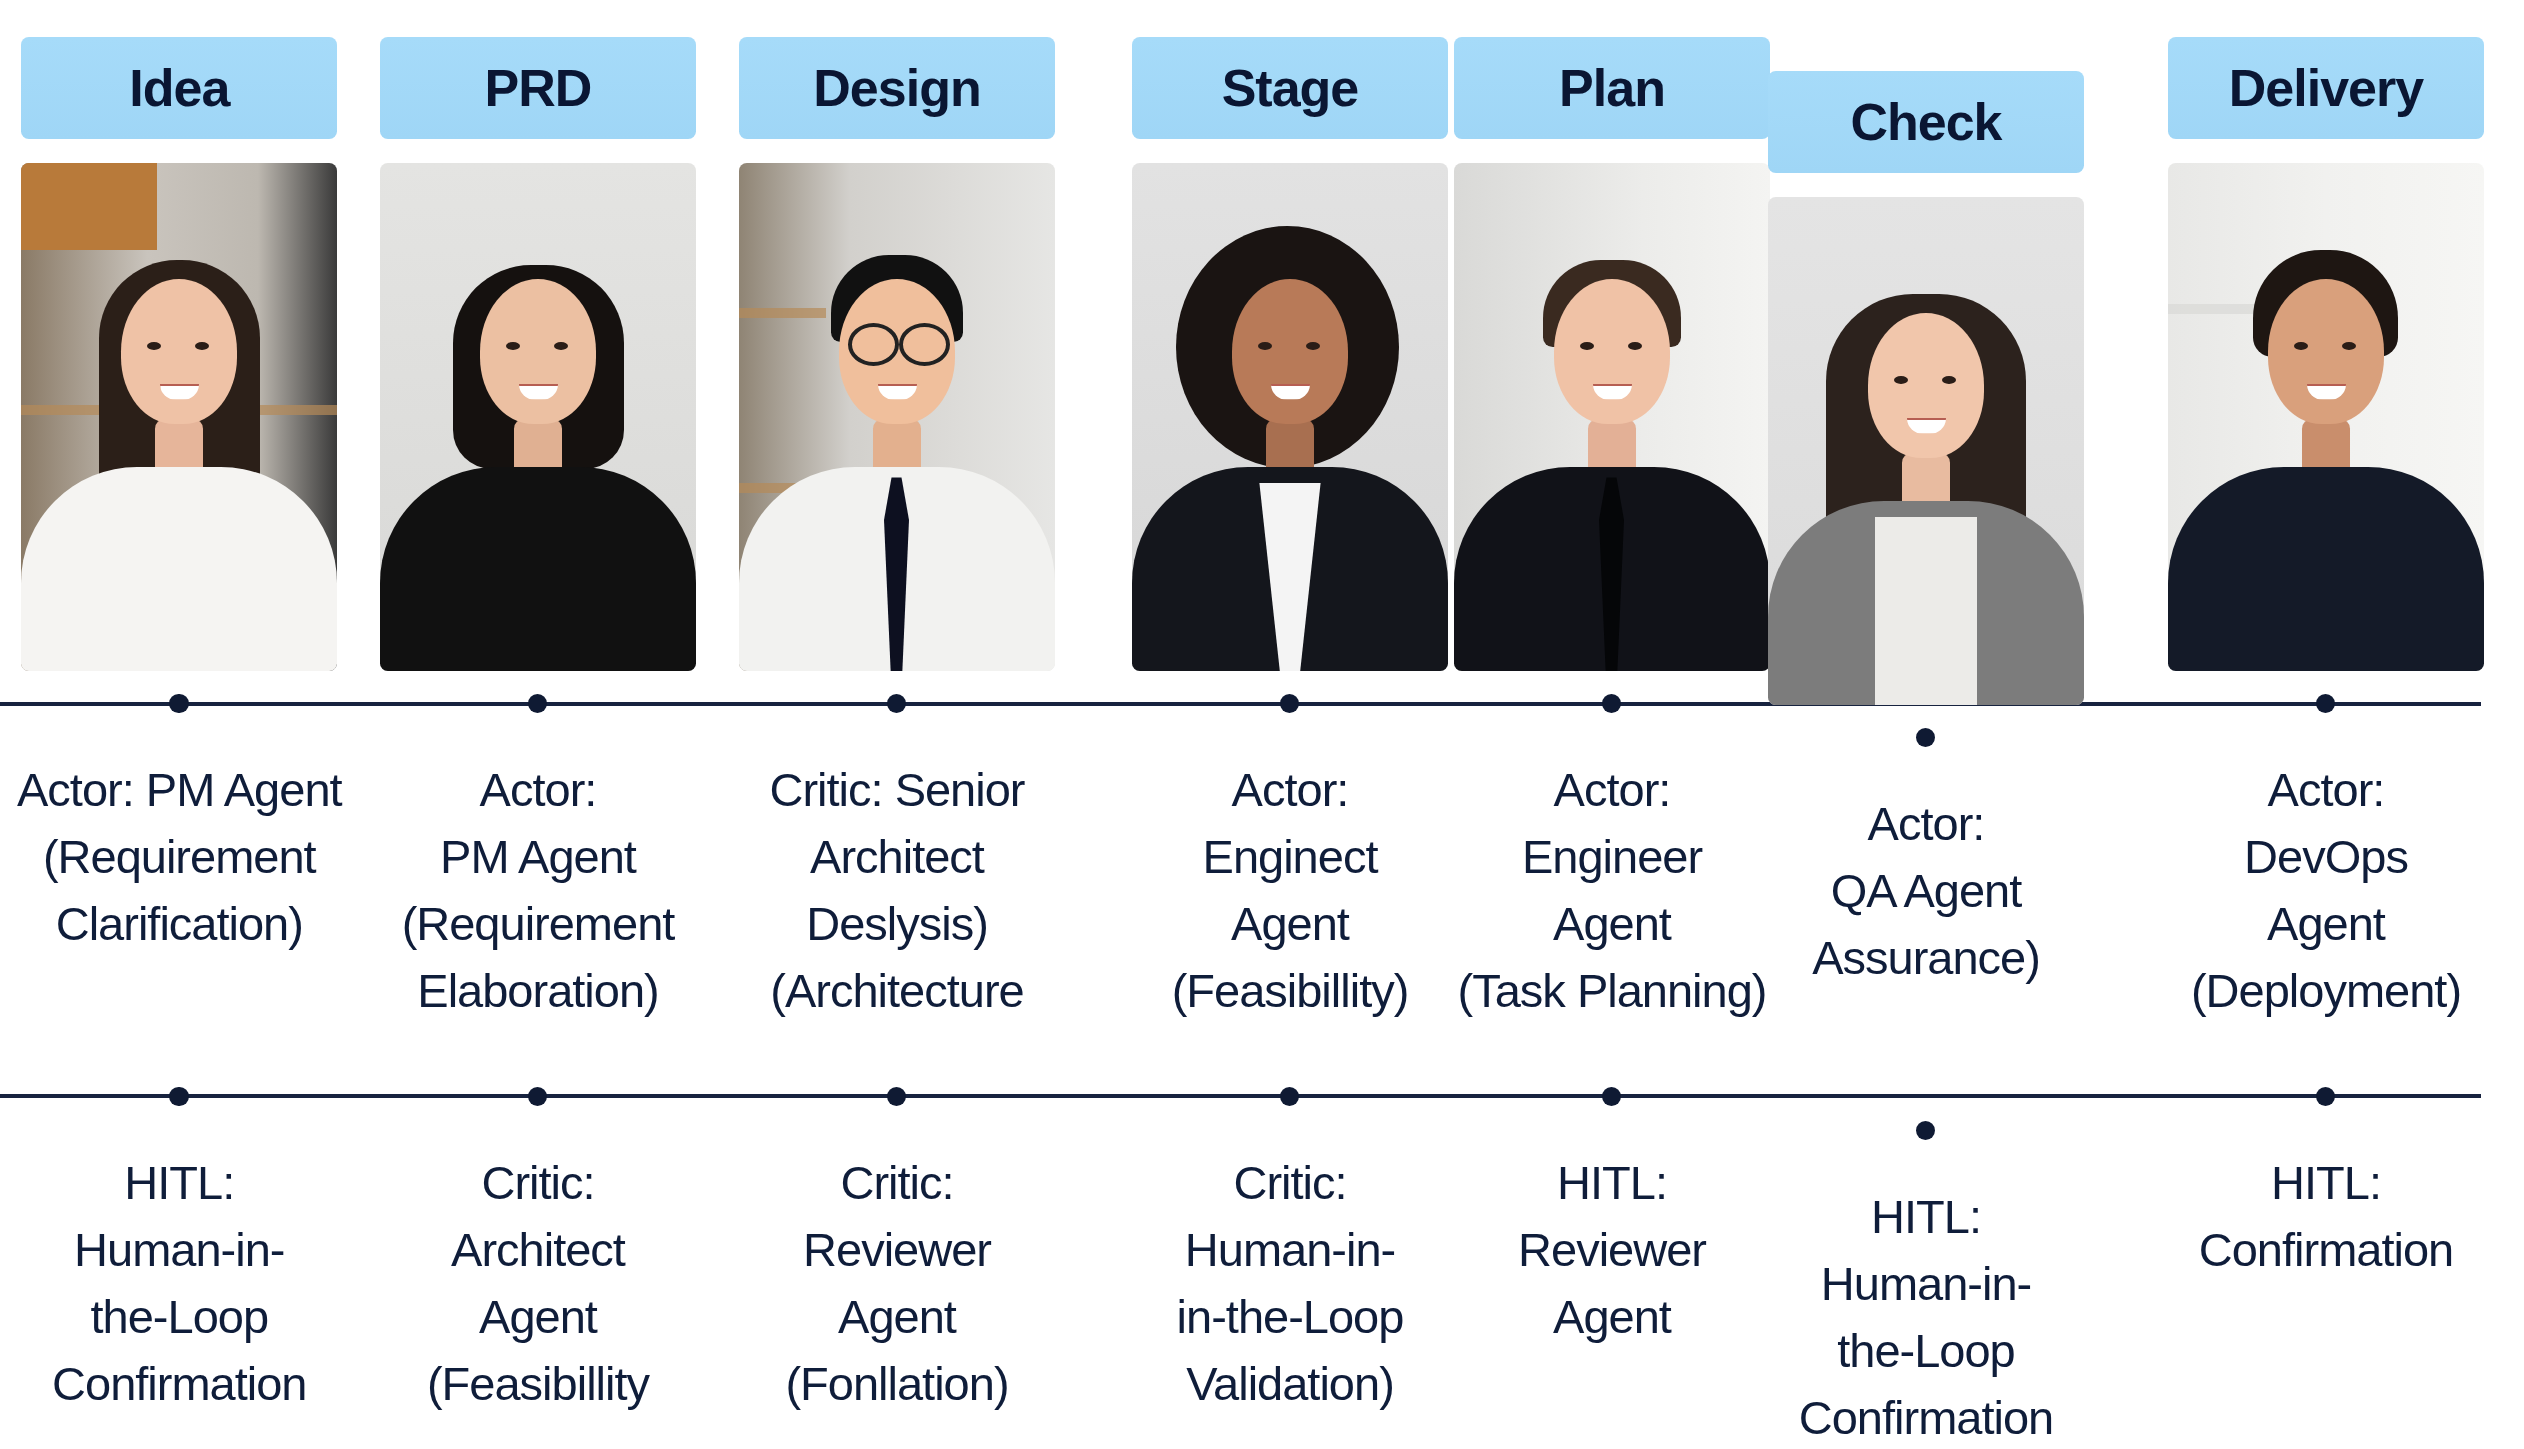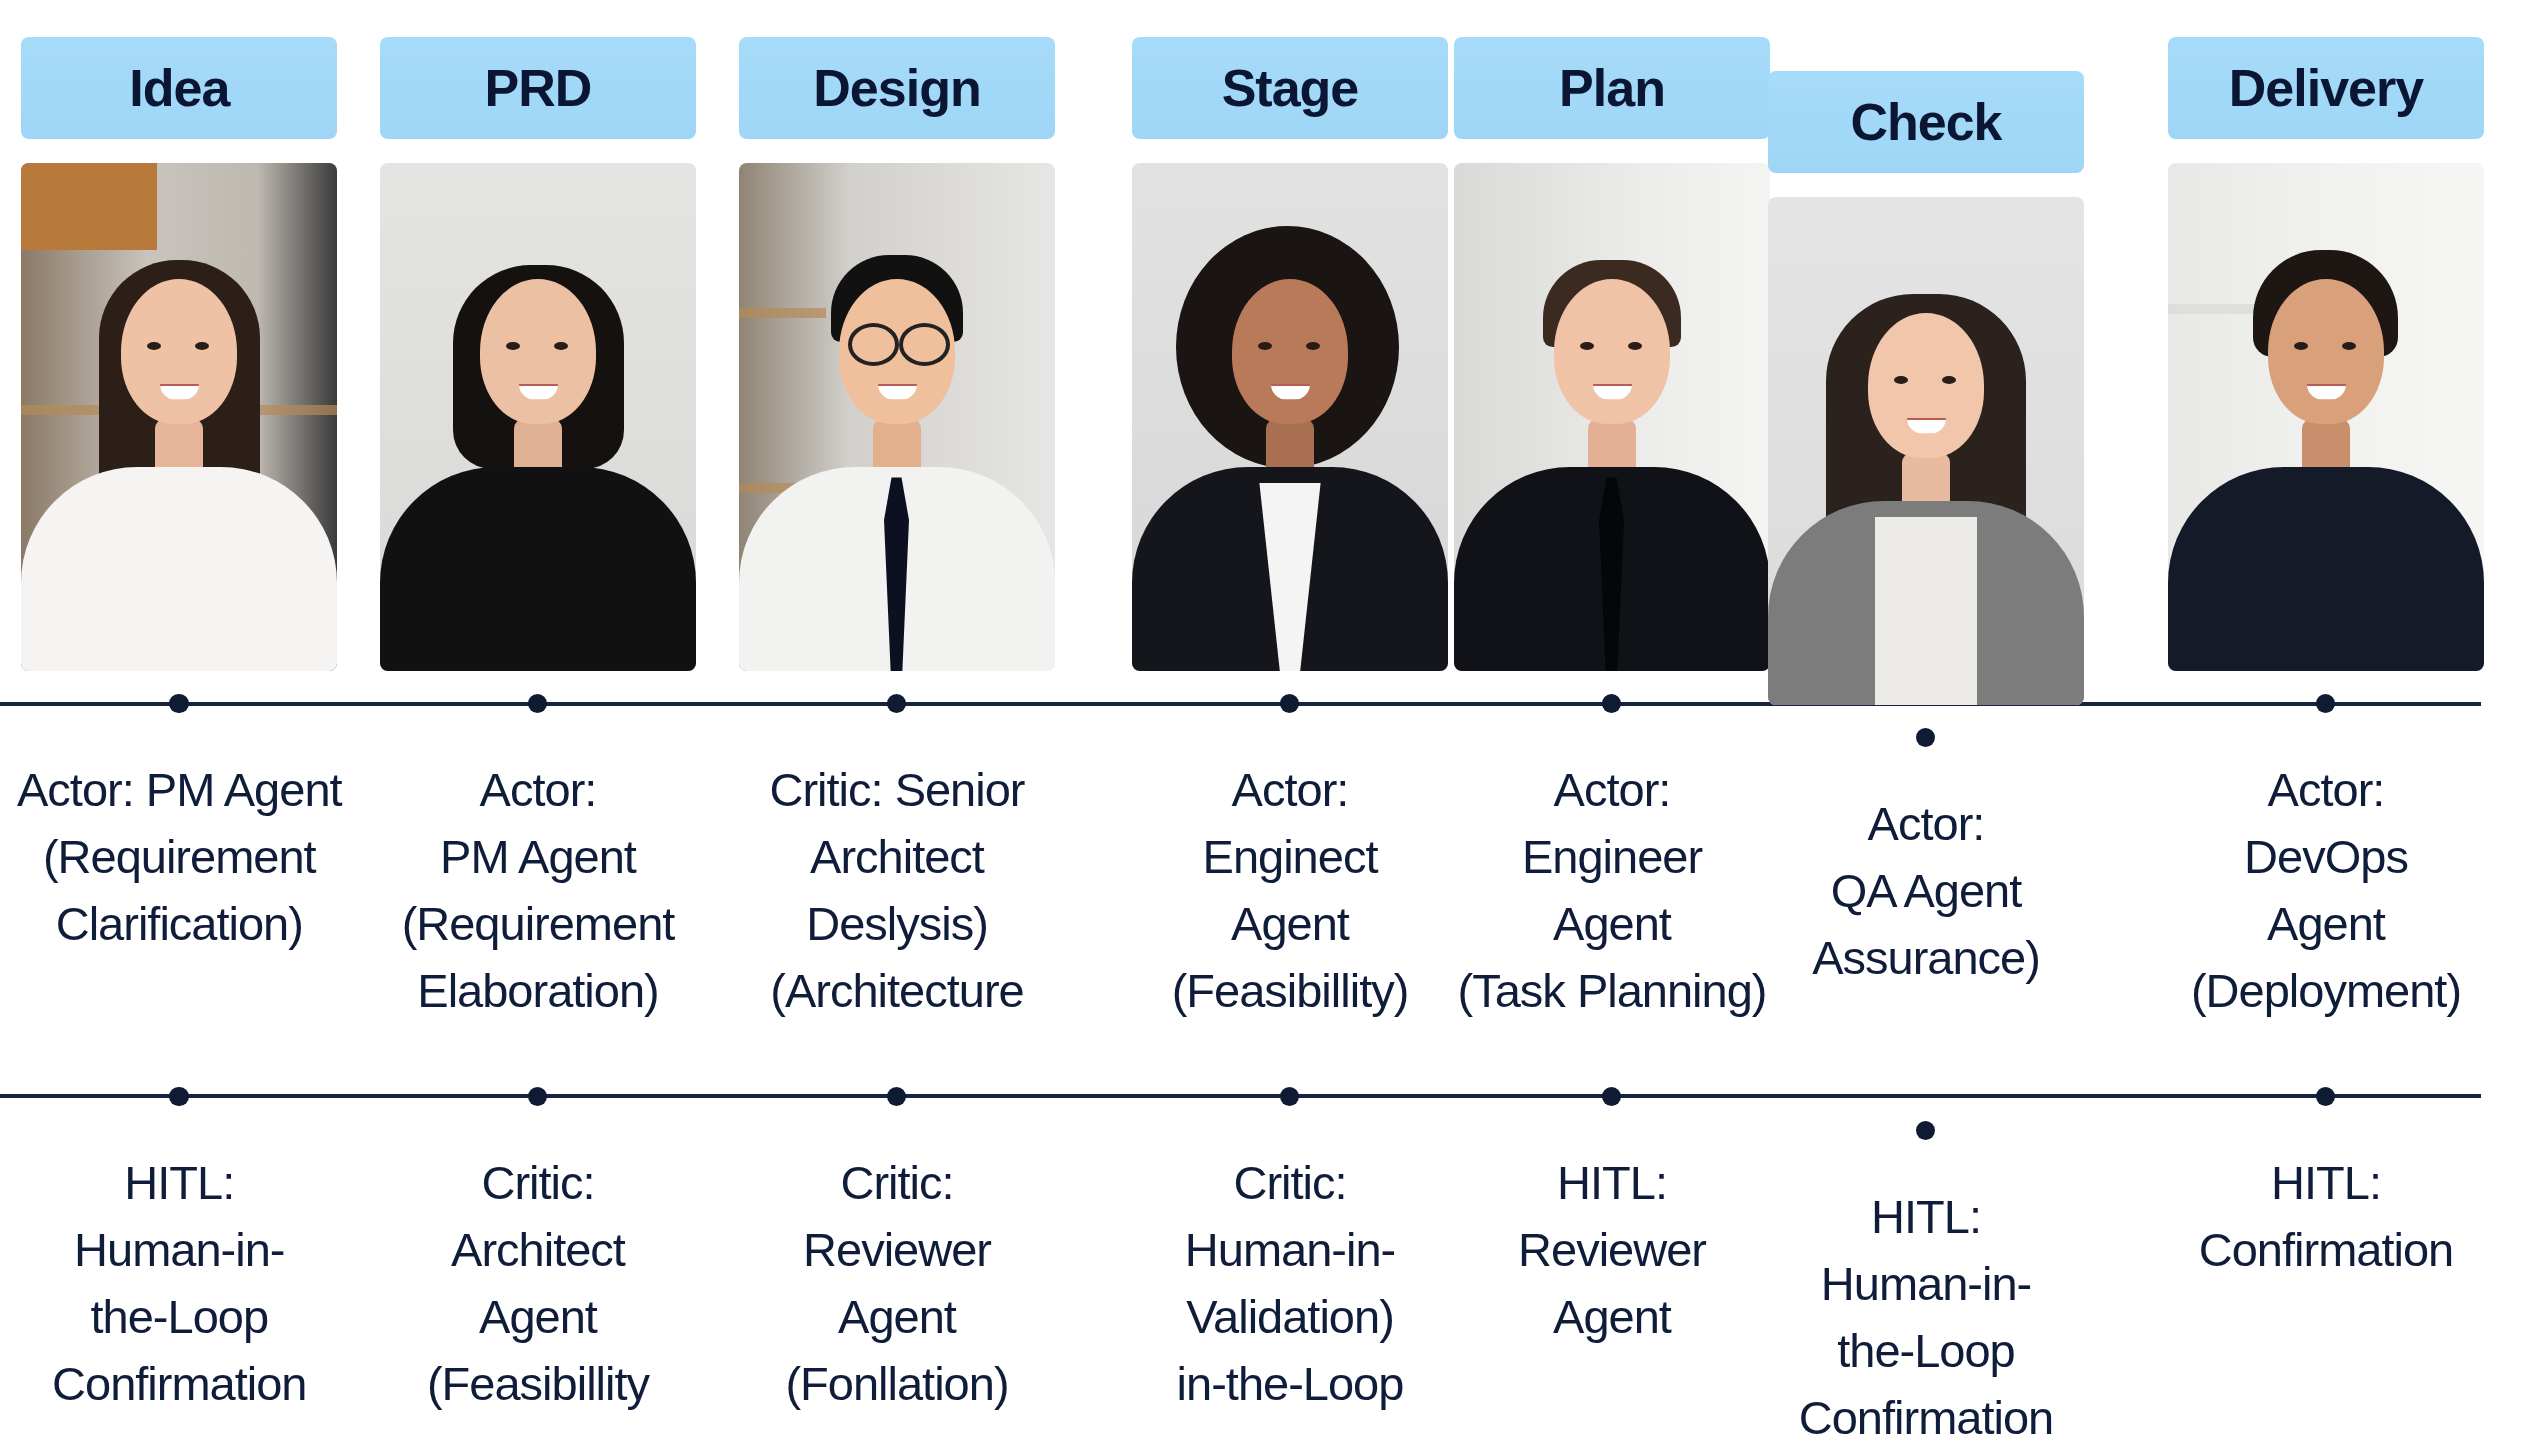--- a/index.html
+++ b/index.html
@@ -150,22 +150,22 @@
   <div class="textblock" style="top:756px;">
     <div>Actor:</div>
     <div>Enginect</div>
     <div>Agent</div>
     <div>(Feasibillity)</div>
   </div>
   <div class="dot" style="top:1087px; left:148px;"></div>
   <div class="textblock" style="top:1149px;">
     <div>Critic:</div>
     <div>Human-in-</div>
+    <div>in-the-Loop</div>
     <div>Validation)</div>
-    <div>in-the-Loop</div>
   </div>
 </div>
 
 <div class="col" style="left:1454px;">
   <div class="header">
     <span>Plan</span>
   </div>
   <div class="photo" title="portrait-man-black-shirt-tie">
     <div class="bg" style="background:linear-gradient(90deg,#d9d9d7 0%,#ececea 60%,#f4f4f2 100%);"></div>
     <div class="hair" style="left:89px; top:97px; width:138px; height:87px; background:#3a2a20; border-radius:58px 58px 9.7px 9.7px;"></div>

